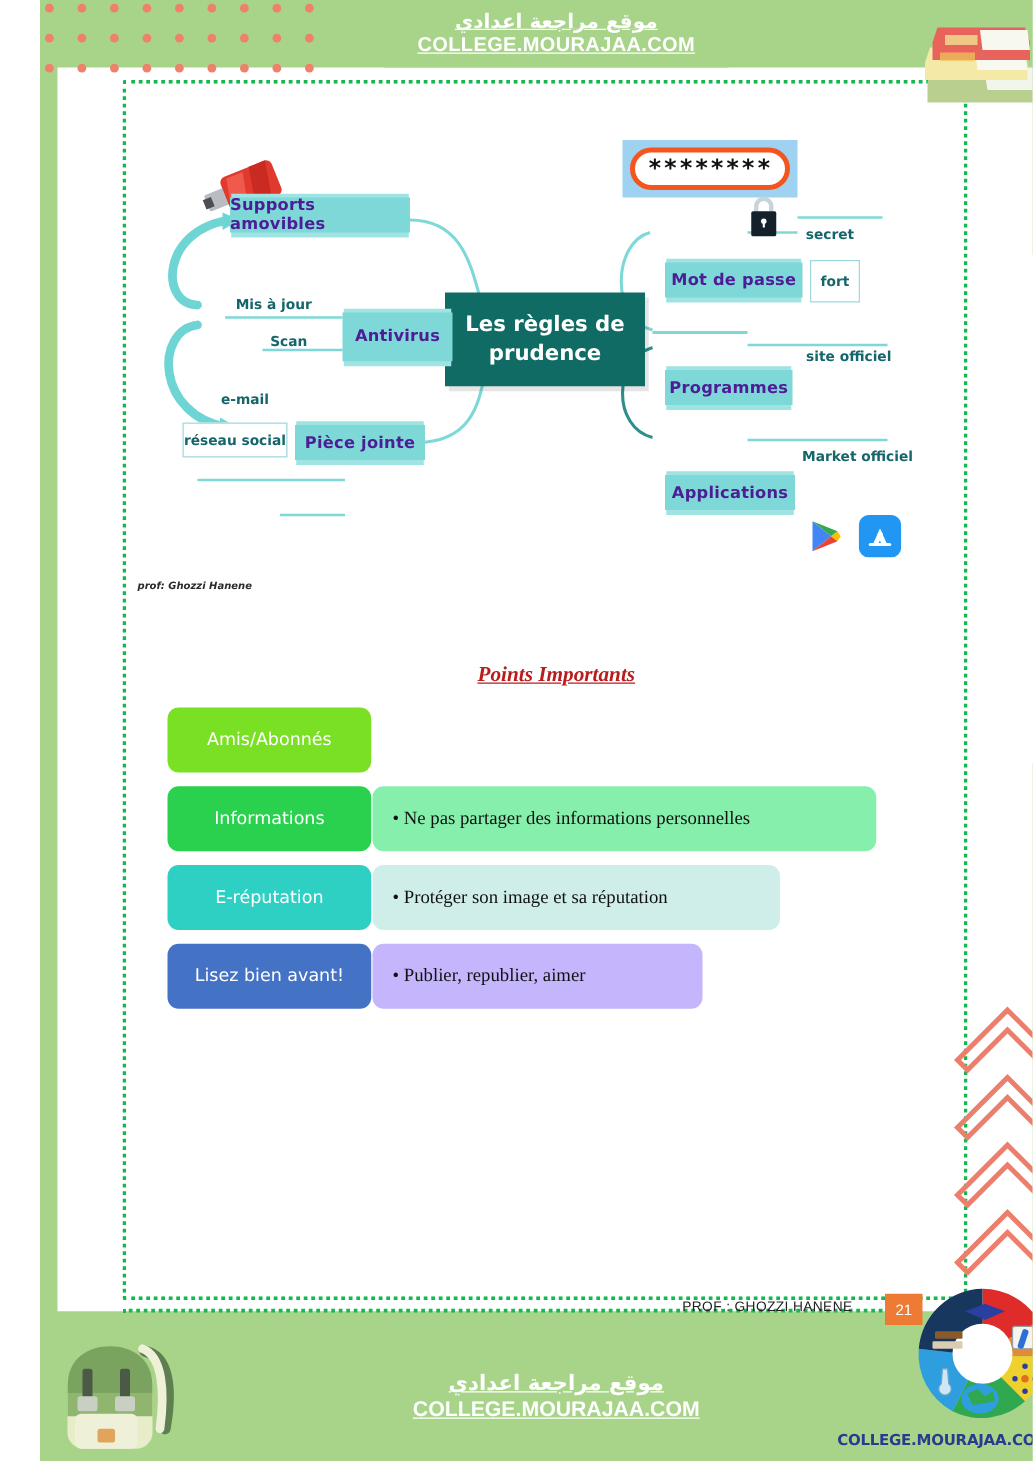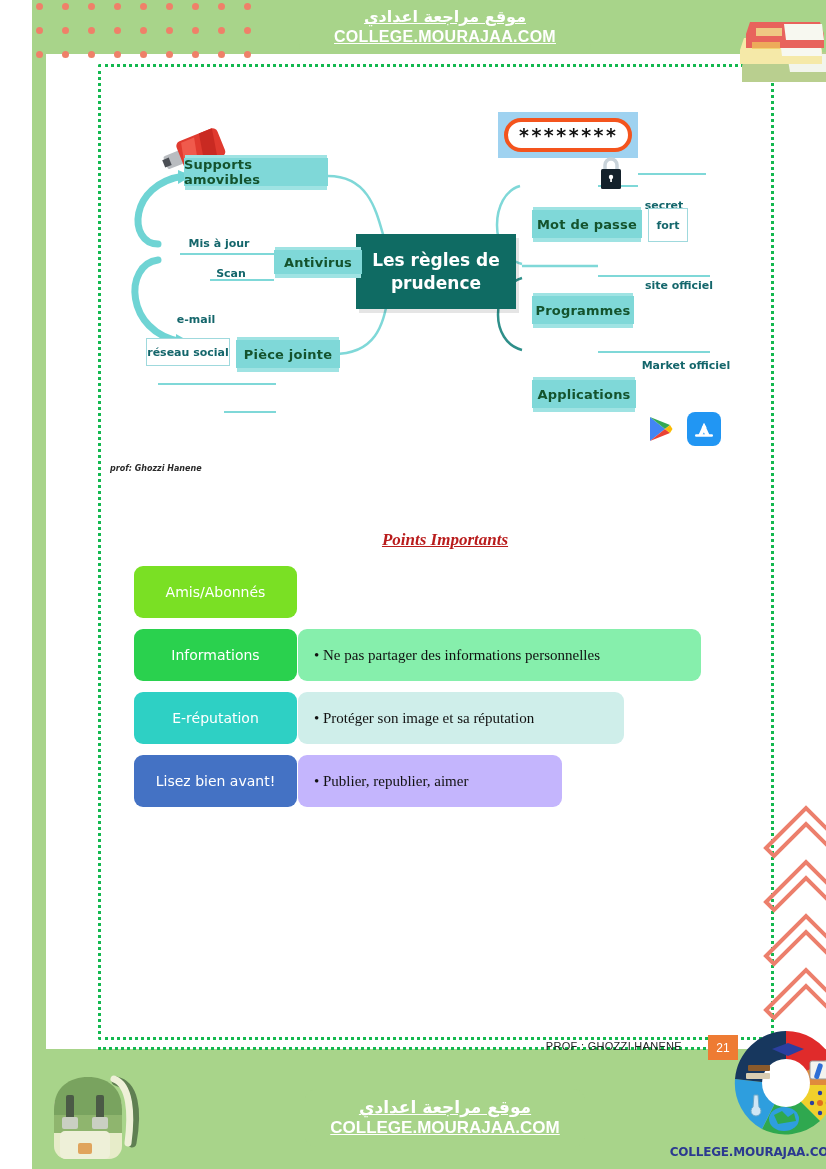--- a/index.html
+++ b/index.html
@@ -64,21 +64,21 @@
   
   .books { position:absolute; left:700px; top:8px; width:110px; height:84px; }
 
   
   .mindmap { position:absolute; left:66px; top:64px; width:676px; height:430px; }
   .mm-svg { position:absolute; left:0; top:0; }
 
   .node {
     position:absolute;
     background:#7fd8d8;
-    color:#14532d;
+    color:#4c1d95;
     font-family:"DejaVu Sans", sans-serif;
     font-size:13px; font-weight:bold;
     display:flex; align-items:center; justify-content:center;
     letter-spacing:0.2px;
   }
   .node.strike-lines { box-shadow: 0 -4px 0 -1px #9fe3e3, 0 5px 0 -1px #9fe3e3; }
   .node-plain {
     position:absolute;
     color:#14666b;
     font-family:"DejaVu Sans", sans-serif;
@@ -320,30 +320,30 @@
         <rect x="3" y="15" width="20" height="20" rx="1.5" fill="#14212b"></rect>
         <circle cx="13" cy="23" r="2.2" fill="#ffffff"></circle>
         <rect x="12.2" y="23" width="1.7" height="5" fill="#ffffff"></rect>
       </svg>
     </div>
 
     <div class="center-node" style="left:258px; top:170px; width:160px; height:75px;">Les règles de prudence</div>
 
     <div class="node strike-lines" style="left:86px; top:94px; width:144px; height:28px;">Supports amovibles</div>
 
-    <div class="node strike-lines" style="left:176px; top:186px; width:88px; height:24px;">Antivirus</div>
+    <div class="node strike-lines" style="left:176px; top:186px; width:88px; height:39px;">Antivirus</div>
     <div class="node-plain" style="left:82px; top:170px; width:78px; height:18px;">Mis à jour</div>
     <div class="node-plain" style="left:106px; top:200px; width:54px; height:18px;">Scan</div>
 
     <div class="node strike-lines" style="left:138px; top:276px; width:104px; height:28px;">Pièce jointe</div>
     <div class="node-plain" style="left:70px; top:246px; width:56px; height:18px;">e-mail</div>
     <div class="sub-box" style="left:48px; top:274px; width:84px; height:28px;">réseau social</div>
 
     <div class="node strike-lines" style="left:434px; top:146px; width:110px; height:28px;">Mot de passe</div>
-    <div class="node-plain" style="left:540px; top:132px; width:52px; height:18px;">secret</div>
+    <div class="node-plain" style="left:540px; top:114px; width:52px; height:18px;">secret</div>
     <div class="sub-box" style="left:550px; top:144px; width:40px; height:34px;">fort</div>
 
     <div class="node strike-lines" style="left:434px; top:232px; width:102px; height:28px;">Programmes</div>
     <div class="node-plain" style="left:542px; top:212px; width:78px; height:18px;">site officiel</div>
 
     <div class="node strike-lines" style="left:434px; top:316px; width:104px; height:28px;">Applications</div>
     <div class="node-plain" style="left:542px; top:292px; width:92px; height:18px;">Market officiel</div>
 
     <div class="store-icons">
       <div class="store-ico" style="left:0;top:0;">

